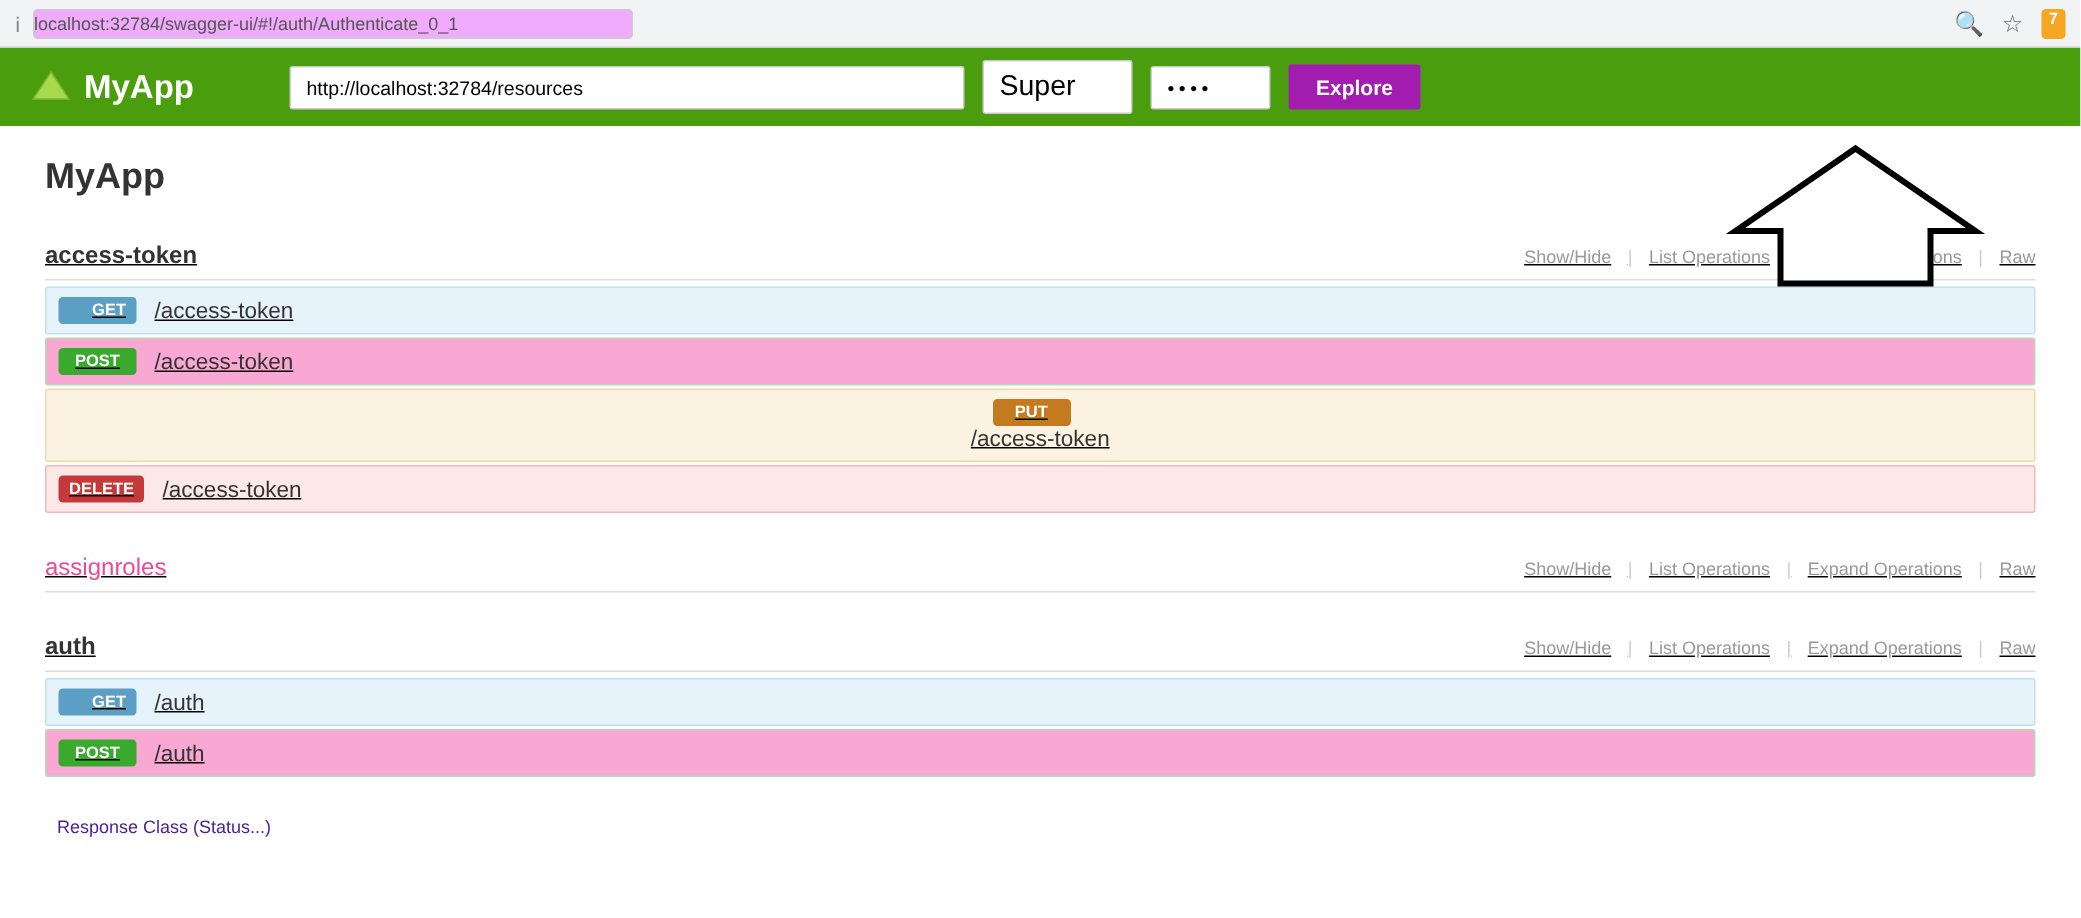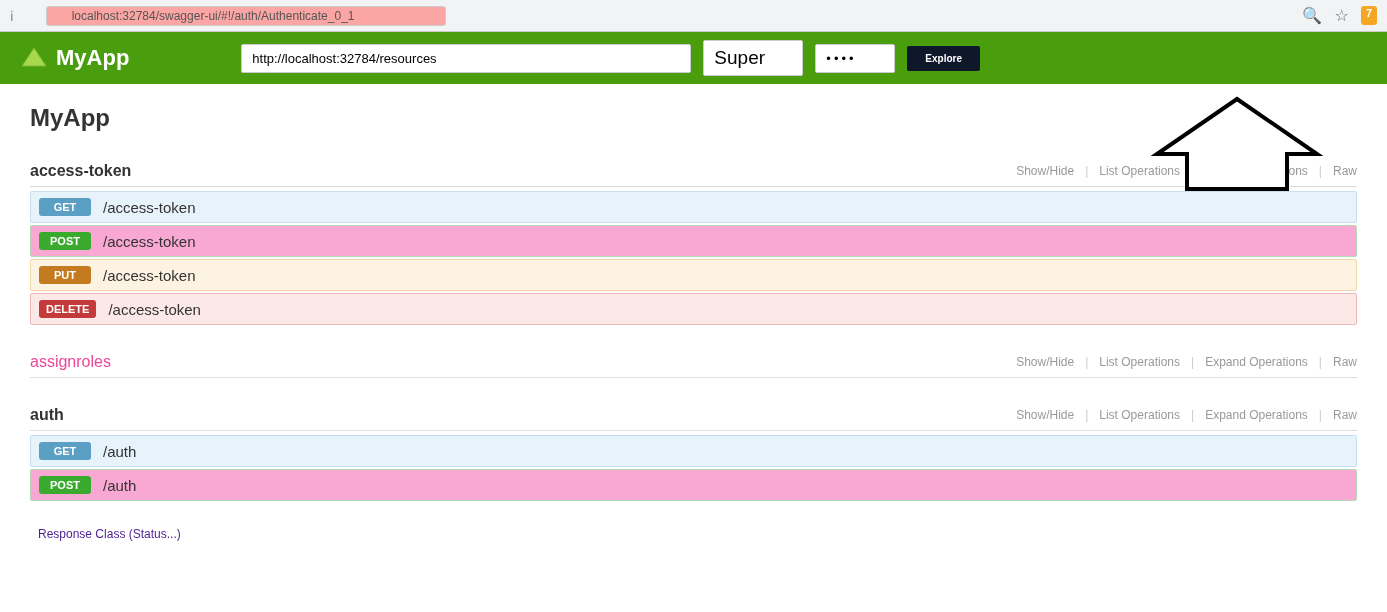--- a/index.html
+++ b/index.html
@@ -13,29 +13,28 @@
       display: flex;
       align-items: center;
       gap: 8px;
       height: 32px;
     }
     .browser-bar .info-icon {
       color: #888;
       font-size: 14px;
     }
     .browser-url {
-      background: #fca5a5;
+      background: #f0abfc;
       border: 1px solid #ccc;
       border-radius: 3px;
-      padding: 2px 25px;
+      padding: 2px 0;
       font-size: 12px;
       color: #555;
       flex: 1;
       max-width: 400px;
-      margin-left: 24px;
     }
     .browser-icons {
       margin-left: auto;
       display: flex;
       gap: 12px;
       color: #666;
       font-size: 16px;
     }
     .ext-badge {
       background: #f5a623;
@@ -65,21 +64,21 @@
       height: 28px;
     }
     .swagger-logo-text {
       color: white;
       font-size: 22px;
       font-weight: bold;
     }
     .swagger-url-input {
       flex: 1;
       max-width: 450px;
-      margin-left: 100px;
+      margin-left: 52px;
       padding: 6px 10px;
       font-size: 13px;
       border: 1px solid #ccc;
       border-radius: 2px;
     }
     .swagger-auth-input {
       width: 100px;
       padding: 6px 10px;
       font-size: 19px;
       border: 1px solid #ccc;
@@ -87,25 +86,25 @@
     }
     .swagger-pass-input {
       width: 80px;
       padding: 6px 10px;
       font-size: 13px;
       border: 1px solid #ccc;
       border-radius: 2px;
       letter-spacing: 3px;
     }
     .explore-btn {
-      background: #0f172a;
+      background: #a21caf;
       color: white;
       border: none;
       padding: 7px 18px;
-      font-size: 10px;
+      font-size: 14px;
       font-weight: bold;
       border-radius: 2px;
       cursor: pointer;
     }
 
     
     .main-content {
       padding: 20px 30px;
       position: relative;
     }
@@ -122,20 +121,21 @@
       position: absolute;
       top: 10px;
       right: 60px;
       width: 180px;
       height: 100px;
     }
 
     
     .api-section {
       margin-bottom: 22px;
+      text-decoration: underline;
     }
 
     .api-section-header {
       display: flex;
       align-items: center;
       justify-content: space-between;
       padding: 6px 0;
       border-bottom: 1px solid #ddd;
       margin-bottom: 4px;
     }
@@ -175,36 +175,36 @@
       display: flex;
       align-items: center;
       margin-bottom: 2px;
       padding: 6px 8px;
       border: 1px solid transparent;
       border-radius: 2px;
     }
 
     .method-row.get { background: #e7f3fb; border-color: #c3dff0; }
     .method-row.post { background: #f9a8d4; border-color: #b5d9b5; }
-    .method-row.put { background: #fdf3e3; border-color: #f0d9a8; }
+    .method-row.put { background: #fdf3e3; border-color: #f0d9a8; flex-direction: column; }
     .method-row.delete { background: #fde8e8; border-color: #f0b8b8; }
 
     .method-badge {
       display: inline-block;
       padding: 3px 7px;
       border-radius: 3px;
       font-size: 11px;
       font-weight: bold;
       color: white;
       min-width: 52px;
       text-align: center;
       margin-right: 12px;
     }
 
-    .badge-get { background: #5c9fc4; }
+    .badge-get { background: #5c9fc4; text-align: right; }
     .badge-post { background: #3aaa2e; }
     .badge-put { background: #c47a1e; }
     .badge-delete { background: #c43a3a; text-align: center; }
 
     .method-path {
       color: #333;
       font-size: 15px;
     }
 
     .response-note {

